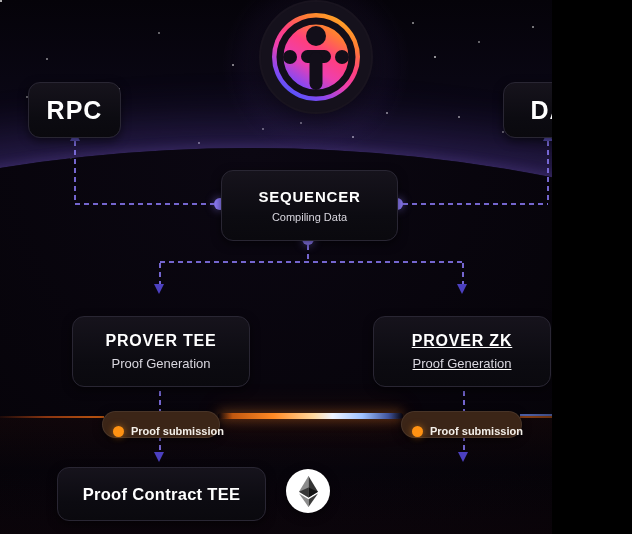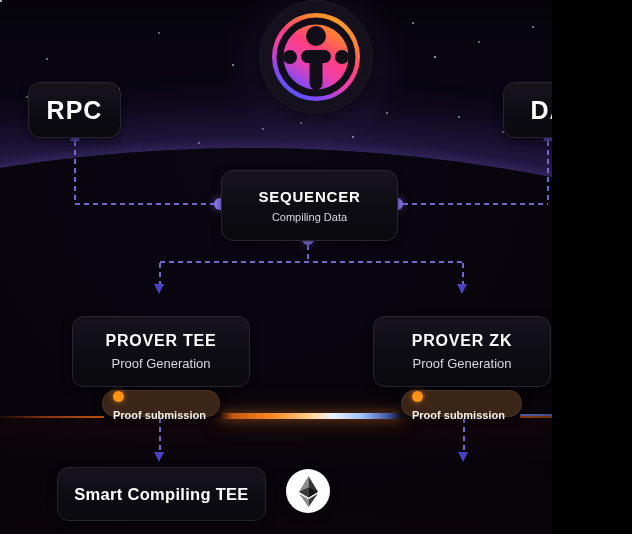--- a/index.html
+++ b/index.html
@@ -65,30 +65,30 @@
   .big-label{font-size:25px;font-weight:700;letter-spacing:1px;}
   .n-rpc{left:28px;top:82px;width:91px;height:54px;}
   .n-da{left:503px;top:82px;width:91px;height:54px;}
   .n-seq{left:221px;top:170px;width:175px;height:69px;}
   .n-seq .title{font-size:15px;}
   .n-seq .subtitle{font-size:11px;}
   .n-prover{width:176px;height:69px;margin-top:20px;}
   .n-prover .title{font-size:16px;}
   .n-prover .subtitle{font-size:13px;}
   .n-ptee{left:72px;top:296px;}
-  .n-pzk{left:373px;top:296px;}
+  .n-pzk{left:373px;top:296px;text-decoration:underline;}
   .n-contract{width:207px;height:52px;top:467px;}
   .n-contract .title{font-size:16.5px;letter-spacing:.3px;}
   .n-ctee{left:57px;}
   .n-czk{left:361px;}
   
-  .badge{position:absolute;top:390px;height:27px;display:flex;align-items:flex-start;gap:7px;
+  .badge{position:absolute;top:411px;height:27px;display:flex;align-items:flex-end;gap:7px;
     padding:0 12px 0 10px;box-sizing:border-box;border-radius:14px;
     background:#3b2517;border:1px solid rgba(255,255,255,.07);
-    box-shadow:0 2px 8px rgba(0,0,0,.6);flex-direction:column;}
+    box-shadow:0 2px 8px rgba(0,0,0,.6);}
   .badge .b-dot{width:11px;height:11px;border-radius:50%;background:#ff9213;
     box-shadow:0 0 7px rgba(255,146,19,.55);flex:0 0 auto;}
   .badge .b-label{font-size:11px;font-weight:600;color:#f3efe9;white-space:nowrap;}
   .badge-left{left:102px;width:118px;}
   .badge-right{left:401px;width:121px;}
   
   .chain-logo{position:absolute;left:261px;top:2px;width:110px;height:110px;border-radius:50%;
     background:#15111c;box-shadow:0 0 0 2px #19141f,0 8px 26px rgba(0,0,0,.6);}
   .eth-circle{position:absolute;left:286px;top:469px;width:44px;height:44px;border-radius:50%;
     background:#fff;display:flex;align-items:center;justify-content:center;
@@ -170,21 +170,21 @@
   </div>
   <div class="node n-prover n-ptee">
     <span class="title">PROVER TEE</span>
     <span class="subtitle">Proof Generation</span>
   </div>
   <div class="node n-prover n-pzk">
     <span class="title">PROVER ZK</span>
     <span class="subtitle">Proof Generation</span>
   </div>
   <div class="node n-contract n-ctee">
-    <span class="title">Smart Compiling TEE</span>
+    <span class="title">Proof Contract TEE</span>
   </div>
 
   <div class="badge badge-left">
     <span class="b-dot"></span>
     <span class="b-label">Proof submission</span>
   </div>
   <div class="badge badge-right">
     <span class="b-dot"></span>
     <span class="b-label">Proof submission</span>
   </div>

